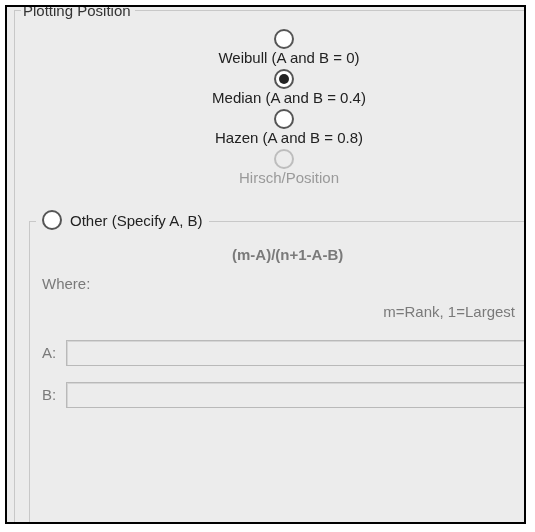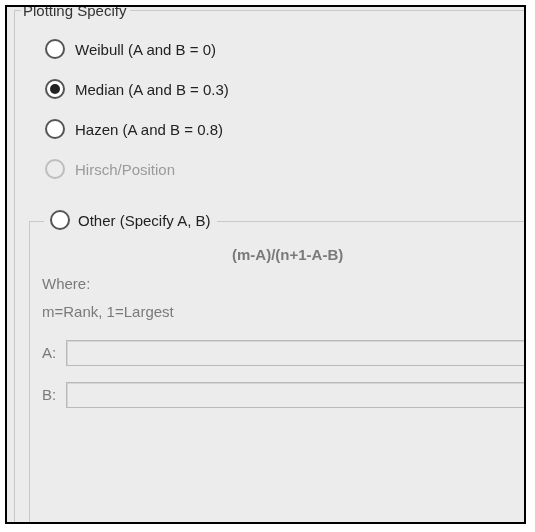--- a/index.html
+++ b/index.html
@@ -41,20 +41,21 @@
     background: #ececec;
     padding: 0 4px 0 2px;
     font-size: 15px;
     color: #333;
   }
   .radio-row {
     display: flex;
     align-items: center;
     margin-left: 30px;
     height: 40px;
+    flex-direction: column;
   }
   .radio {
     width: 20px;
     height: 20px;
     border: 2px solid #555;
     border-radius: 50%;
     margin-right: 10px;
     display: inline-flex;
     align-items: center;
     justify-content: center;
@@ -84,21 +85,21 @@
     left: 14px;
     right: -10px;
     top: 210px;
     bottom: -10px;
     border: 1px solid #c8c8c8;
     box-sizing: border-box;
   }
   .other-legend-row {
     position: absolute;
     top: -12px;
-    left: 14px;
+    left: 6px;
     background: #ececec;
     padding: 0 6px 0 6px;
     display: flex;
     align-items: center;
   }
   .other-legend-row .radio {
     margin-right: 8px;
   }
   .desc {
     margin-top: 22px;
@@ -111,22 +112,22 @@
     font-weight: bold;
     display: block;
     text-align: left;
     margin-left: 190px;
     margin-top: 2px;
   }
   .where {
     margin-top: 6px;
   }
   .vars {
-    text-align: left;
-    margin-right: 60px;
+    text-align: right;
+    margin-right: 27px;
     margin-top: 6px;
     line-height: 1.5;
   }
   .vars div {
     white-space: pre;
   }
   .input-row {
     display: flex;
     align-items: center;
     margin-left: 12px;
@@ -148,30 +149,30 @@
     font-size: 14px;
     color: #333;
     width: 440px;
   }
 </style>
 </head>
 <body>
 
 <div class="outer-border">
   <div class="fieldset">
-    <div class="legend">Plotting Specify</div>
+    <div class="legend">Plotting Position</div>
 
     <div class="radio-row">
       <span class="radio"></span>
       <span class="radio-label">Weibull (A and B = 0)</span>
     </div>
 
     <div class="radio-row">
       <span class="radio selected"></span>
-      <span class="radio-label">Median (A and B = 0.3)</span>
+      <span class="radio-label">Median (A and B = 0.4)</span>
     </div>
 
     <div class="radio-row">
       <span class="radio"></span>
       <span class="radio-label">Hazen (A and B = 0.8)</span>
     </div>
 
     <div class="radio-row">
       <span class="radio disabled"></span>
       <span class="radio-label disabled">Hirsch/Position</span>

